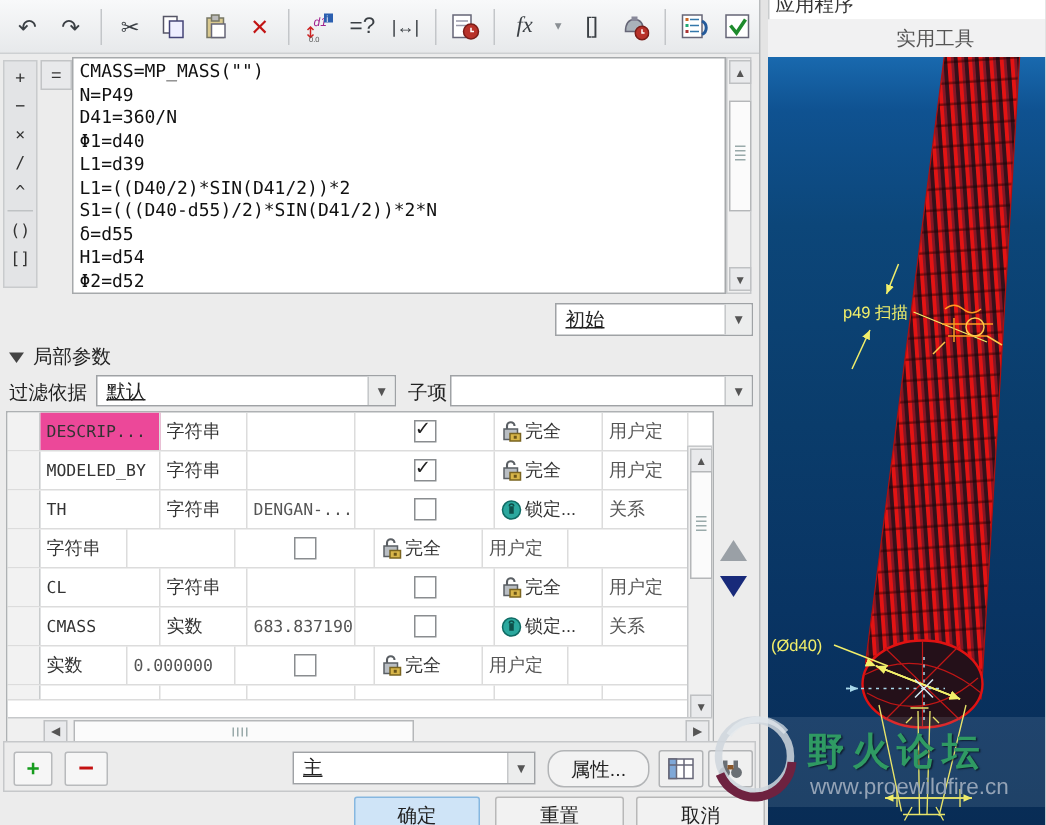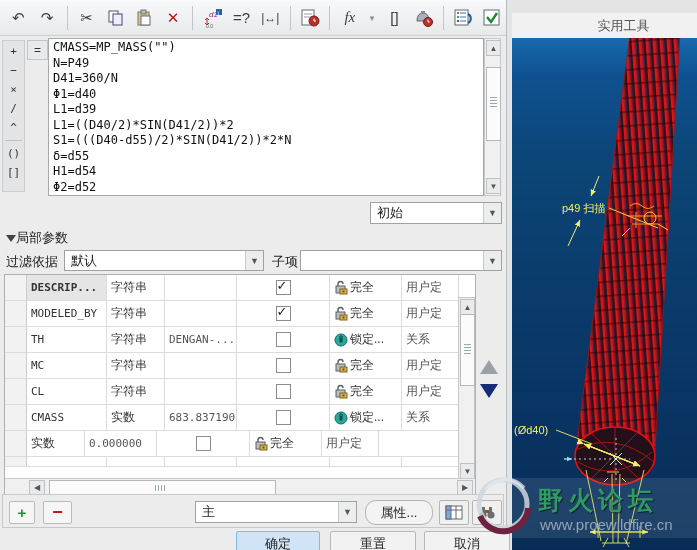--- a/index.html
+++ b/index.html
@@ -21,45 +21,45 @@
   #eq-btn{position:absolute;left:27px;top:40px;width:19px;height:18px;background:#e8e9eb;border:1px solid #c2c4c6;font-size:12px;display:flex;align-items:center;justify-content:center;color:#333;}
   #editor{position:absolute;left:48px;top:38px;width:436px;height:158px;background:#ffffff;border:1px solid #a6a9ab;box-sizing:border-box;overflow:hidden;}
   #editor-lines{padding:1px 4px;font-family:"DejaVu Sans Mono",monospace;font-size:12px;line-height:15.5px;color:#111;white-space:pre;}
   .vscroll{position:absolute;width:17px;background:#f0f0f0;border:1px solid #c6c8ca;box-sizing:border-box;}
   .sb-arrow{position:absolute;left:1px;width:13px;height:14px;background:#e9eaec;border:1px solid #bfc1c3;font-size:8px;color:#555;display:flex;align-items:center;justify-content:center;}
   .sb-thumb{position:absolute;left:1px;width:13px;background:#fbfbfb;border:1px solid #b5b7b9;}
   .sb-grip{position:absolute;left:3px;top:45%;width:7px;height:1px;background:#9aa;box-shadow:0 3px #9aa,0 6px #9aa,0 -3px #9aa;}
   #ed-scroll{left:484px;top:38px;height:158px;}
   
   .dropdown{position:absolute;background:#fff;border:1px solid #9fa2a5;box-sizing:border-box;font-size:13px;color:#222;display:flex;align-items:center;}
-  .dd-text{flex:1;padding-left:6px;white-space:nowrap;overflow:hidden;}
+  .dd-text{flex:1;padding-left:6px;white-space:nowrap;overflow:hidden;text-decoration:underline;}
   .dd-arrow{width:17px;height:100%;background:#eceded;border-left:1px solid #c6c8ca;display:flex;align-items:center;justify-content:center;font-size:9px;color:#555;}
   #stage-dd{left:370px;top:202px;width:132px;height:22px;}
   
-  #section-hdr{position:absolute;left:6px;top:229px;font-size:13px;color:#222;display:flex;align-items:center;}
+  #section-hdr{position:absolute;left:6px;top:229px;font-size:13px;color:#222;display:flex;align-items:center;gap:6px;}
   .tri-down-sm{width:0;height:0;border-left:5px solid transparent;border-right:5px solid transparent;border-top:7px solid #444;}
   
   #filter-label{position:absolute;left:6px;top:253px;font-size:13px;color:#222;}
   #filter-dd{left:64px;top:250px;width:200px;height:21px;}
   #subitem-label{position:absolute;left:272px;top:253px;font-size:13px;color:#222;}
   #subitem-dd{left:300px;top:250px;width:202px;height:21px;}
   
   #table-frame{position:absolute;left:4px;top:274px;width:472px;height:222px;background:#fff;border:1px solid #aeb1b3;box-sizing:border-box;overflow:hidden;}
   .trow{display:flex;height:25px;border-bottom:1px solid #dcdcdc;}
   .trow-hdr{height:22px;background:linear-gradient(#fdfdfd,#e7e9ea);border-bottom:1px solid #b9bcbe;}
   .tcell{border-right:1px solid #dcdcdc;box-sizing:border-box;display:flex;align-items:center;padding:0 4px;font-size:12px;color:#333;overflow:hidden;white-space:nowrap;}
   .hcell{justify-content:center;font-size:13px;color:#222;border-right:1px solid #c9cccd;}
   .c-gut{width:22px;background:#f2f2f2;border-right:1px solid #c9cccd;}
   .c-name{width:80px;font-family:"DejaVu Sans Mono",monospace;font-size:11px;}
   .c-type{width:58px;}
   .c-val{width:72px;font-family:"DejaVu Sans Mono",monospace;font-size:11px;color:#555;}
   .c-des{width:93px;justify-content:center;}
   .c-acc{width:72px;gap:2px;}
   .c-src{width:57px;color:#555;}
-  .sel-cell{background:#e5e5e5;font-weight:bold;}
+  .sel-cell{background:#ec4899;}
   .cb{width:13px;height:13px;border:1px solid #8a8d90;background:#fff;position:relative;}
   .cb.checked::after{content:"✓";position:absolute;left:0px;top:-3px;font-size:13px;font-weight:bold;color:#222;}
   #tbl-vscroll{left:453px;top:22px;height:184px;position:absolute;}
   
   #tbl-hscroll{position:absolute;left:0;bottom:0;width:470px;height:16px;background:#f0f0f0;border-top:1px solid #c6c8ca;}
   .hsb-btn{position:absolute;top:1px;width:14px;height:13px;background:#e9eaec;border:1px solid #bfc1c3;font-size:8px;color:#555;display:flex;align-items:center;justify-content:center;}
   #hsb-thumb{position:absolute;left:44px;top:1px;width:225px;height:13px;background:#fbfbfb;border:1px solid #b5b7b9;}
   #hsb-grip{position:absolute;left:105px;top:4px;width:1px;height:6px;background:#9aa;box-shadow:3px 0 #9aa,6px 0 #9aa,9px 0 #9aa;}
   
   #tri-up{position:absolute;left:480px;top:360px;width:0;height:0;border-left:9px solid transparent;border-right:9px solid transparent;border-bottom:14px solid #9aa0a6;}
@@ -298,21 +298,20 @@
                 <circle cx="7" cy="8" r="6" fill="#2ba89e" stroke="#0f6b64"></circle>
                 <rect x="5.5" y="5.5" width="3" height="5" fill="#0e4f4a"></rect>
                 <path d="M5.5,5.5 a1.5,1.5 0 0 1 3,0" fill="none" stroke="#0e4f4a"></path>
               </svg>
               <span>锁定...</span>
             </div>
             <div class="tcell c-src">关系</div>
           </div>
           <div class="trow">
             <div class="tcell c-gut"></div>
-            <div class="tcell c-name">MC</div>
             <div class="tcell c-type">字符串</div>
             <div class="tcell c-val"></div>
             <div class="tcell c-des">
               <div class="cb"></div>
             </div>
             <div class="tcell c-acc">
               <svg width="14" height="15">
                 <rect x="2" y="6" width="9" height="7" fill="#b9bec3" stroke="#5a5f64"></rect>
                 <path d="M4,6 V4 a2.5,2.5 0 0 1 5,0" fill="none" stroke="#5a5f64" stroke-width="1.4"></path>
                 <rect x="6" y="9" width="7" height="5" fill="#d8b64a" stroke="#7a6420"></rect>
@@ -432,20 +431,23 @@
           </svg>
       </div>
     </div>
 
     <div class="dlg-btn" id="ok-btn">确定</div>
     <div class="dlg-btn" id="reset-btn">重置</div>
     <div class="dlg-btn" id="cancel-btn">取消</div>
   </div>
 
   <div id="right-panel">
+    <div id="ribbon-top">
+      <div id="ribbon-tab">应用程序</div>
+    </div>
     <div id="ribbon-group">实用工具</div>
 
     <div id="viewport">
 
       <svg id="model-svg" width="185" height="512" viewBox="0 0 185 512">
         <defs>
           <pattern id="stripes" patternUnits="userSpaceOnUse" width="7" height="14" patternTransform="rotate(-4)">
             <rect x="0" y="0" width="2.6" height="14" fill="#e31313"></rect>
             <rect x="2.6" y="0" width="1.8" height="14" fill="#8e1420"></rect>
             <rect x="4.4" y="0" width="2.6" height="14" fill="#38101a"></rect>

